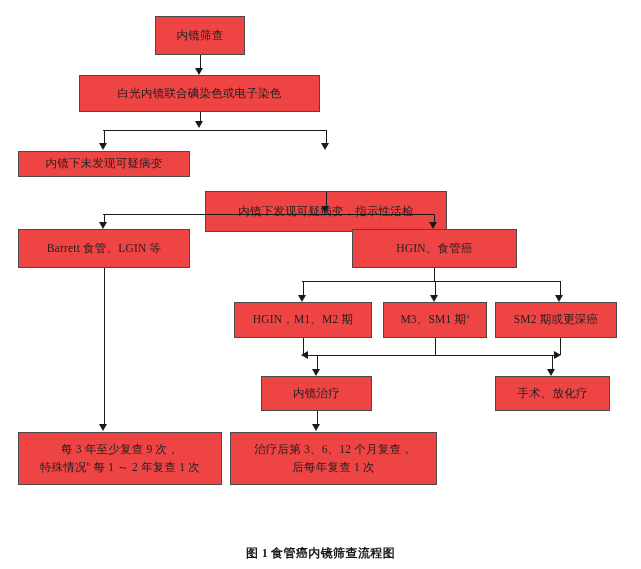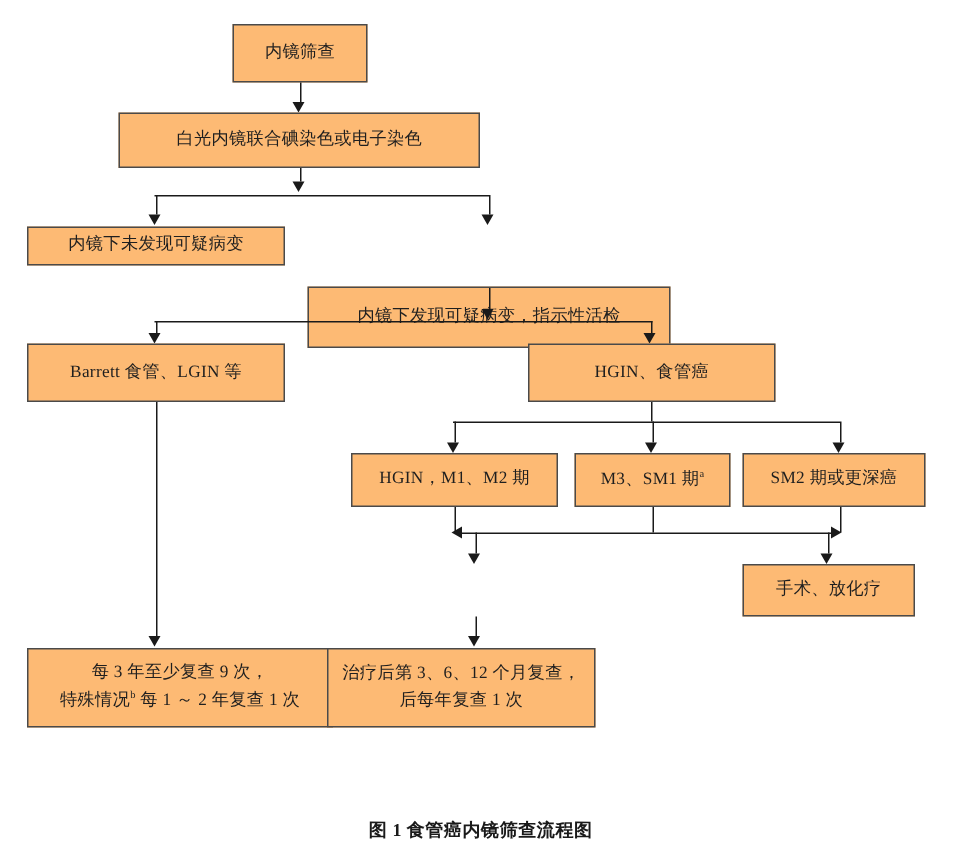--- a/index.html
+++ b/index.html
@@ -15,21 +15,21 @@
     position: relative;
     width: 641px;
     height: 569px;
     background: #ffffff;
     overflow: hidden;
   }
   .node {
     position: absolute;
     box-sizing: border-box;
     border: 1.4px solid #4a4a4a;
-    background: #fdba74;
+    background: #ef4444;
     display: flex;
     align-items: center;
     text-align: center;
     font-size: 11.5px;
     line-height: 1.55;
     color: #1f1f1f;
     letter-spacing: 0.2px;
     padding: 2px 4px;
   }
   .node .txt { display: block; width: 100%; }
@@ -174,36 +174,39 @@
   <div class="hline" style="left:308px; top:355px; width:246px;"></div>
   <div class="arrow-left" style="left:301px; top:351px;"></div>
   <div class="arrow-right" style="left:554px; top:351px;"></div>
 
   <div class="vline" style="left:316.5px; top:355px; height:14px;"></div>
   <div class="arrow-down" style="left:312px; top:369px;"></div>
 
   <div class="vline" style="left:551.5px; top:355px; height:14px;"></div>
   <div class="arrow-down" style="left:547px; top:369px;"></div>
 
+  <div class="node" style="left:261px; top:376px; width:111px; height:35px;">
+    <span class="txt">内镜治疗</span>
+  </div>
 
   <div class="node" style="left:495px; top:376px; width:115px; height:35px;">
     <span class="txt">手术、放化疗</span>
   </div>
 
   <div class="vline" style="left:316.5px; top:411px; height:13px;"></div>
   <div class="arrow-down" style="left:312px; top:424px;"></div>
 
   <div class="node" style="left:18px; top:432px; width:204px; height:53px;">
     <span class="txt">
       <span class="l1">每 3 年至少复查 9 次，</span>
       <span class="l2"><span>特殊情况</span><sup style="font-size:7px; vertical-align:super;">b</sup><span> 每 1 ～ 2 年复查 1 次</span></span>
     </span>
   </div>
 
-  <div class="node" style="left:218px; top:432px; width:179px; height:53px;">
+  <div class="node" style="left:230px; top:432px; width:207px; height:53px;">
     <span class="txt">
       <span class="l1">治疗后第 3、6、12 个月复查，</span>
       <span class="l2">后每年复查 1 次</span>
     </span>
   </div>
 
 
   <div class="caption" style="top:545px;">
     <span class="capnum">图 1</span><span>食管癌内镜筛查流程图</span>
   </div>

